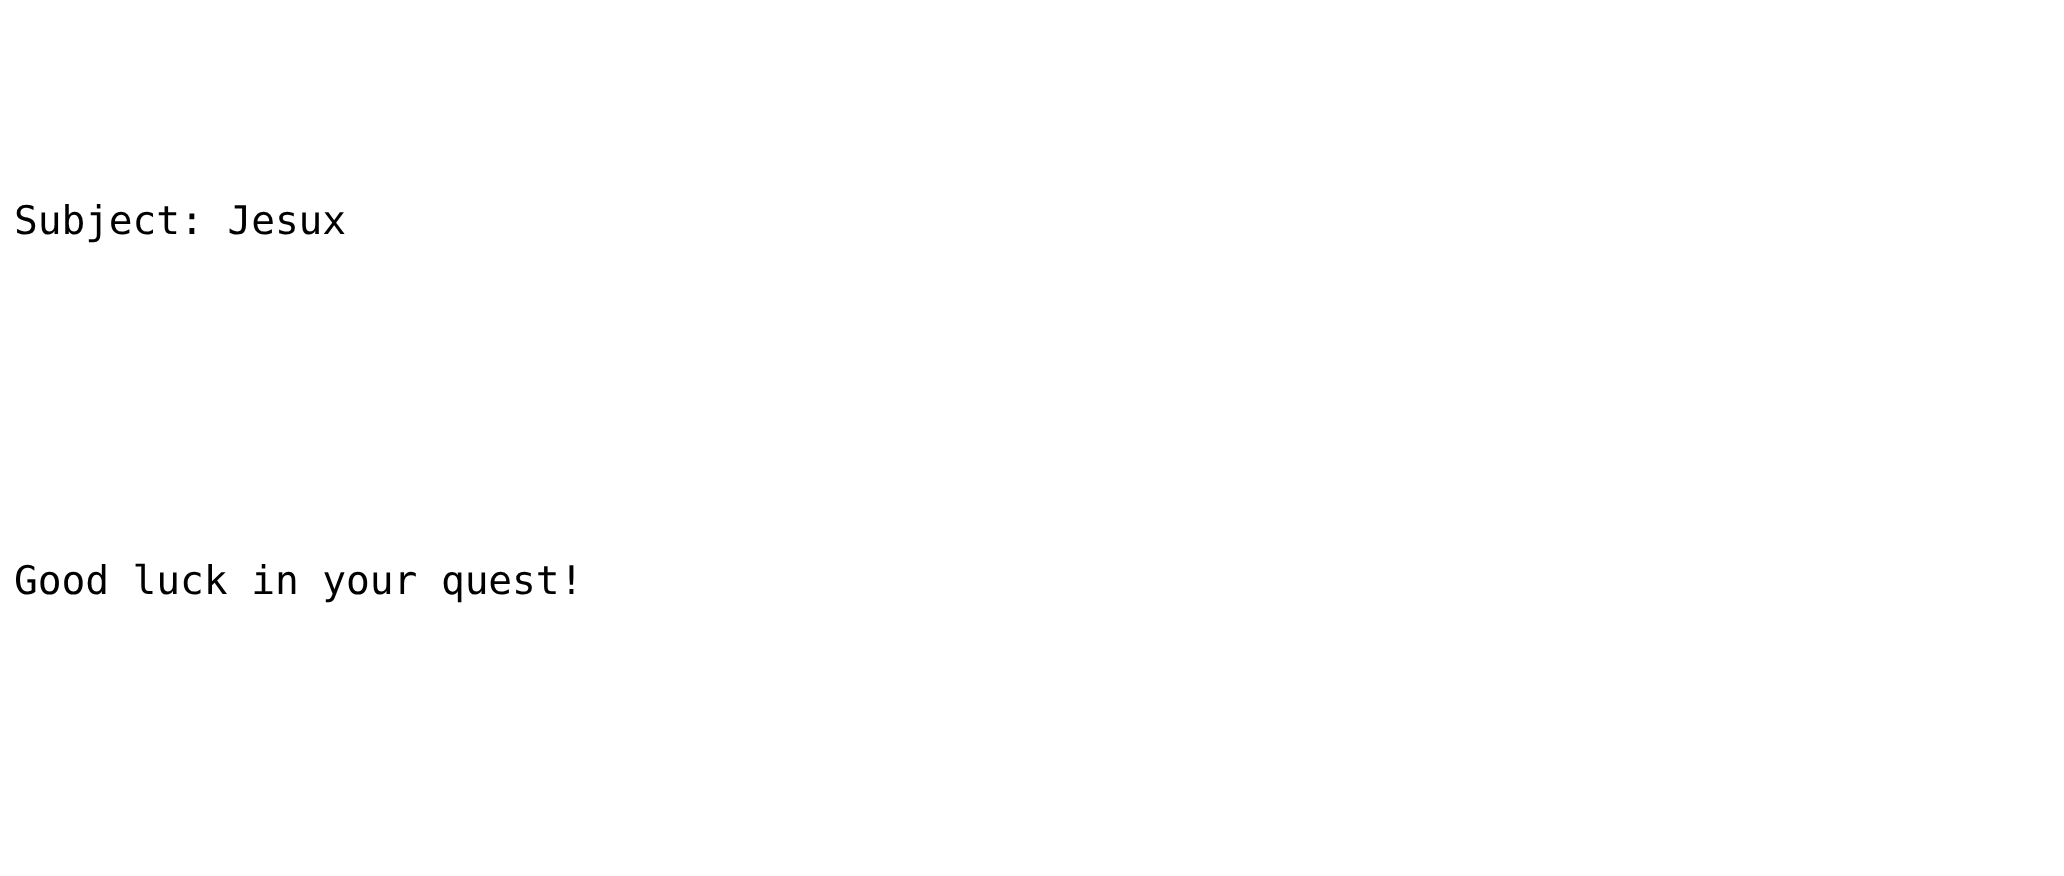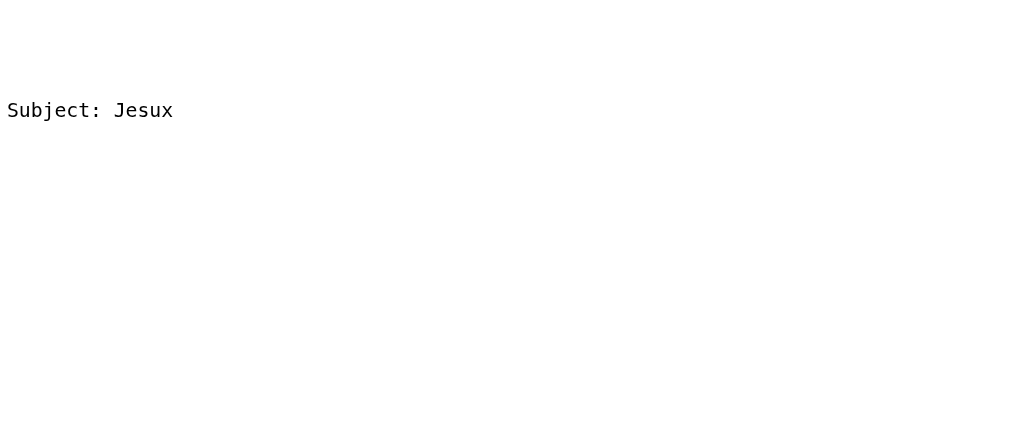--- a/index.html
+++ b/index.html
@@ -42,20 +42,21 @@
   }
 </style>
 </head>
 <body>
 
 <div class="page">
   <div class="doc">
 
     <span class="line">Subject: Jesux</span>
     <span class="blank"></span>
+    <span class="line">Good luck in your quest!</span>
     <span class="blank"></span>
     
     
 
     
 
     
     
 
   </div>

